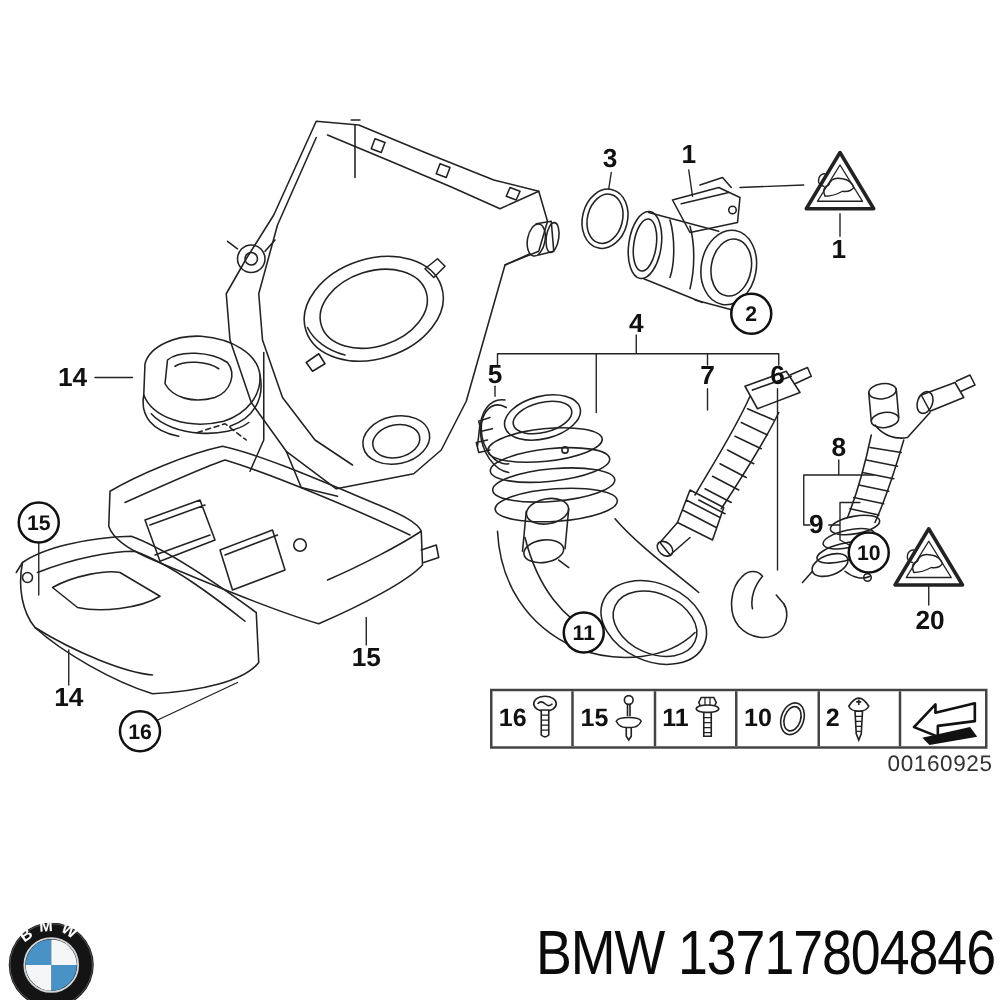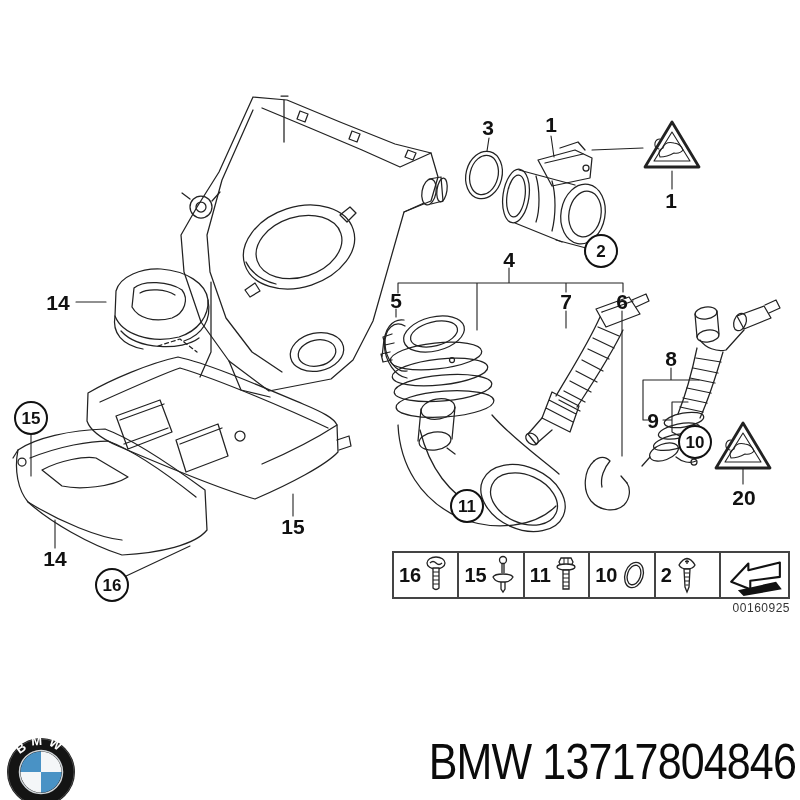--- a/index.html
+++ b/index.html
@@ -25,21 +25,21 @@
   }
   .ft-cell{
     flex:1;display:flex;align-items:center;justify-content:flex-start;
     gap:3px;padding:2px 2px 2px 5px;border-right:2px solid #444;box-sizing:border-box;
   }
   .ft-cell:last-child{border-right:none;}
   .ft-num{font-weight:bold;font-size:20px;color:#111;}
   .ft-icon{flex:0 0 auto;}
   #image-code{
     position:absolute;left:710px;top:601px;width:80px;text-align:right;
-    font-size:12px;color:#333;letter-spacing:0.5px;
+    font-size:18px;color:#333;letter-spacing:0.5px;
   }
   #footer-part{
     position:absolute;right:4px;top:733px;
     font-size:50px;color:#0b0b0b;letter-spacing:-1px;
     transform:scaleX(0.86);transform-origin:100% 50%;white-space:nowrap;
   }
   #bmw-logo{position:absolute;left:6px;top:738px;width:70px;height:62px;overflow:hidden;}
 </style>
 </head>
 <body>

